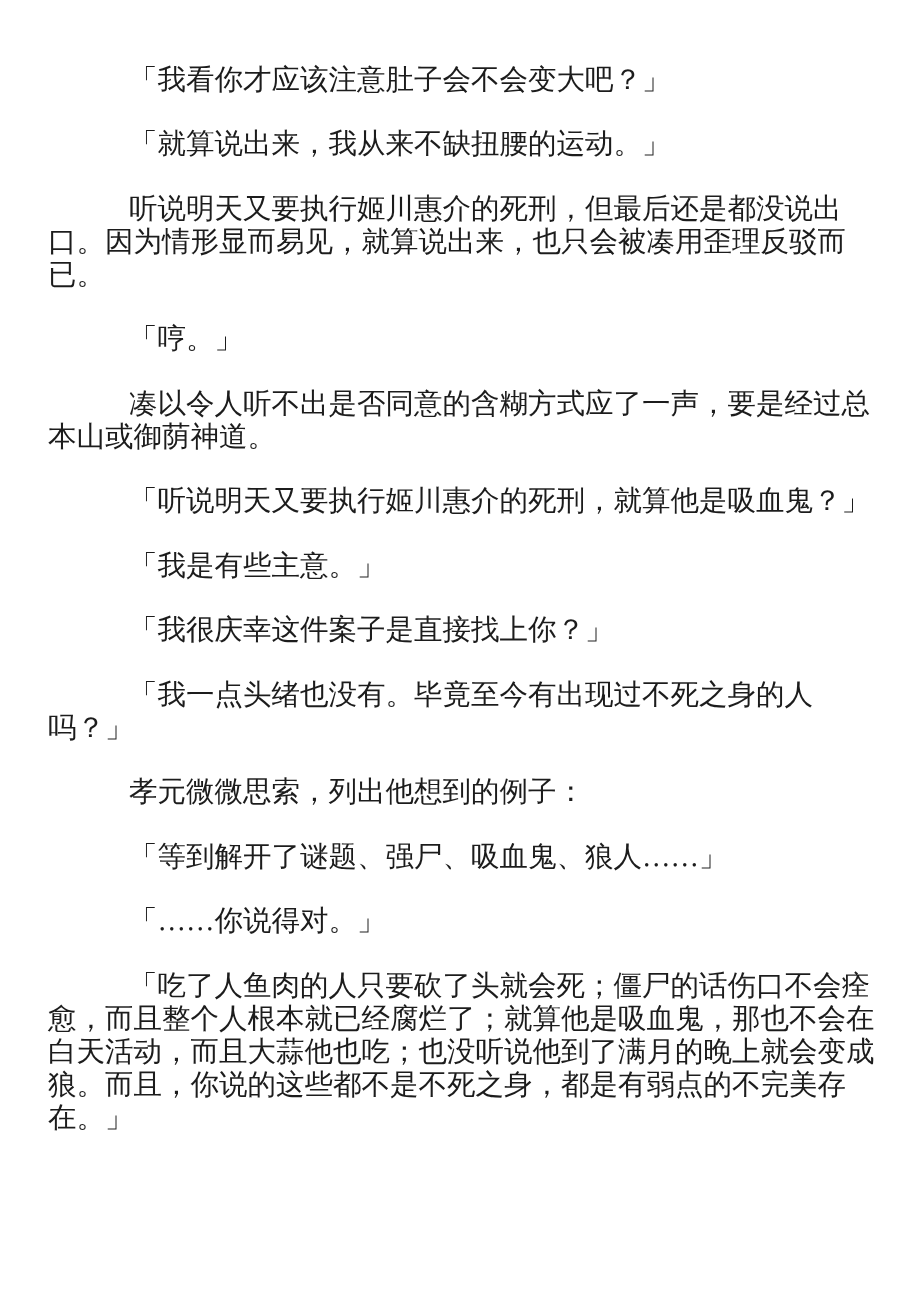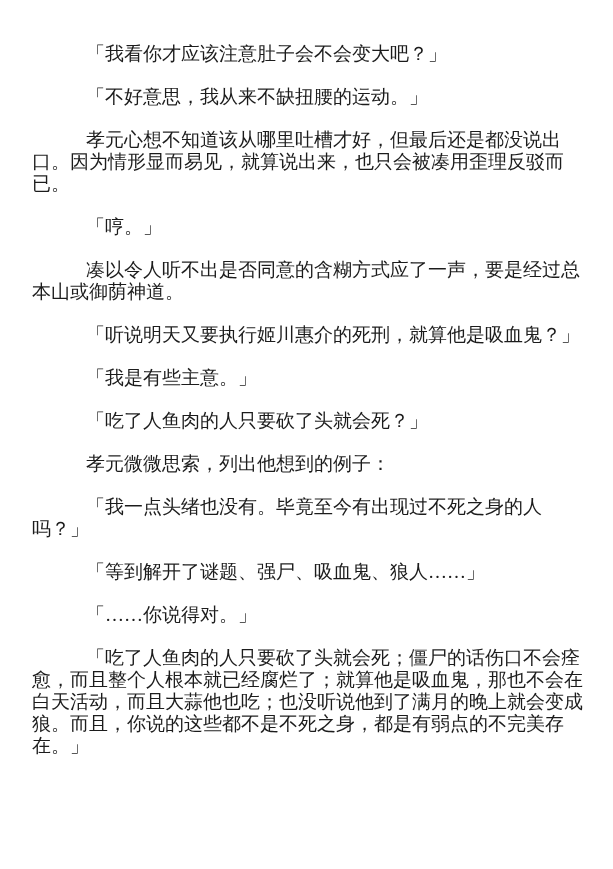--- a/index.html
+++ b/index.html
@@ -27,26 +27,26 @@
     text-align: left;
     word-break: break-all;
     overflow-wrap: anywhere;
   }
 </style>
 </head>
 <body>
 
 <div class="page">
   <p class="para">「我看你才应该注意肚子会不会变大吧？」</p>
-  <p class="para">「不好意思，我从来不缺扭腰的运动。」</p>
-  <p class="para">孝元心想不知道该从哪里吐槽才好，但最后还是都没说出口。因为情形显而易见，就算说出来，也只会被凑用歪理反驳而已。</p>
+  <p class="para">「就算说出来，我从来不缺扭腰的运动。」</p>
+  <p class="para">听说明天又要执行姬川惠介的死刑，但最后还是都没说出口。因为情形显而易见，就算说出来，也只会被凑用歪理反驳而已。</p>
   <p class="para">「哼。」</p>
   <p class="para">凑以令人听不出是否同意的含糊方式应了一声，要是经过总本山或御荫神道。</p>
   <p class="para">「听说明天又要执行姬川惠介的死刑，就算他是吸血鬼？」</p>
   <p class="para">「我是有些主意。」</p>
-  <p class="para">「吃了人鱼肉的人只要砍了头就会死？」</p>
+  <p class="para">「我很庆幸这件案子是直接找上你？」</p>
+  <p class="para">「我一点头绪也没有。毕竟至今有出现过不死之身的人吗？」</p>
   <p class="para">孝元微微思索，列出他想到的例子：</p>
-  <p class="para">「我一点头绪也没有。毕竟至今有出现过不死之身的人吗？」</p>
   <p class="para">「等到解开了谜题、强尸、吸血鬼、狼人……」</p>
   <p class="para">「……你说得对。」</p>
   <p class="para">「吃了人鱼肉的人只要砍了头就会死；僵尸的话伤口不会痊愈，而且整个人根本就已经腐烂了；就算他是吸血鬼，那也不会在白天活动，而且大蒜他也吃；也没听说他到了满月的晚上就会变成狼。而且，你说的这些都不是不死之身，都是有弱点的不完美存在。」</p>
 
 </div>
 
 </body></html>

